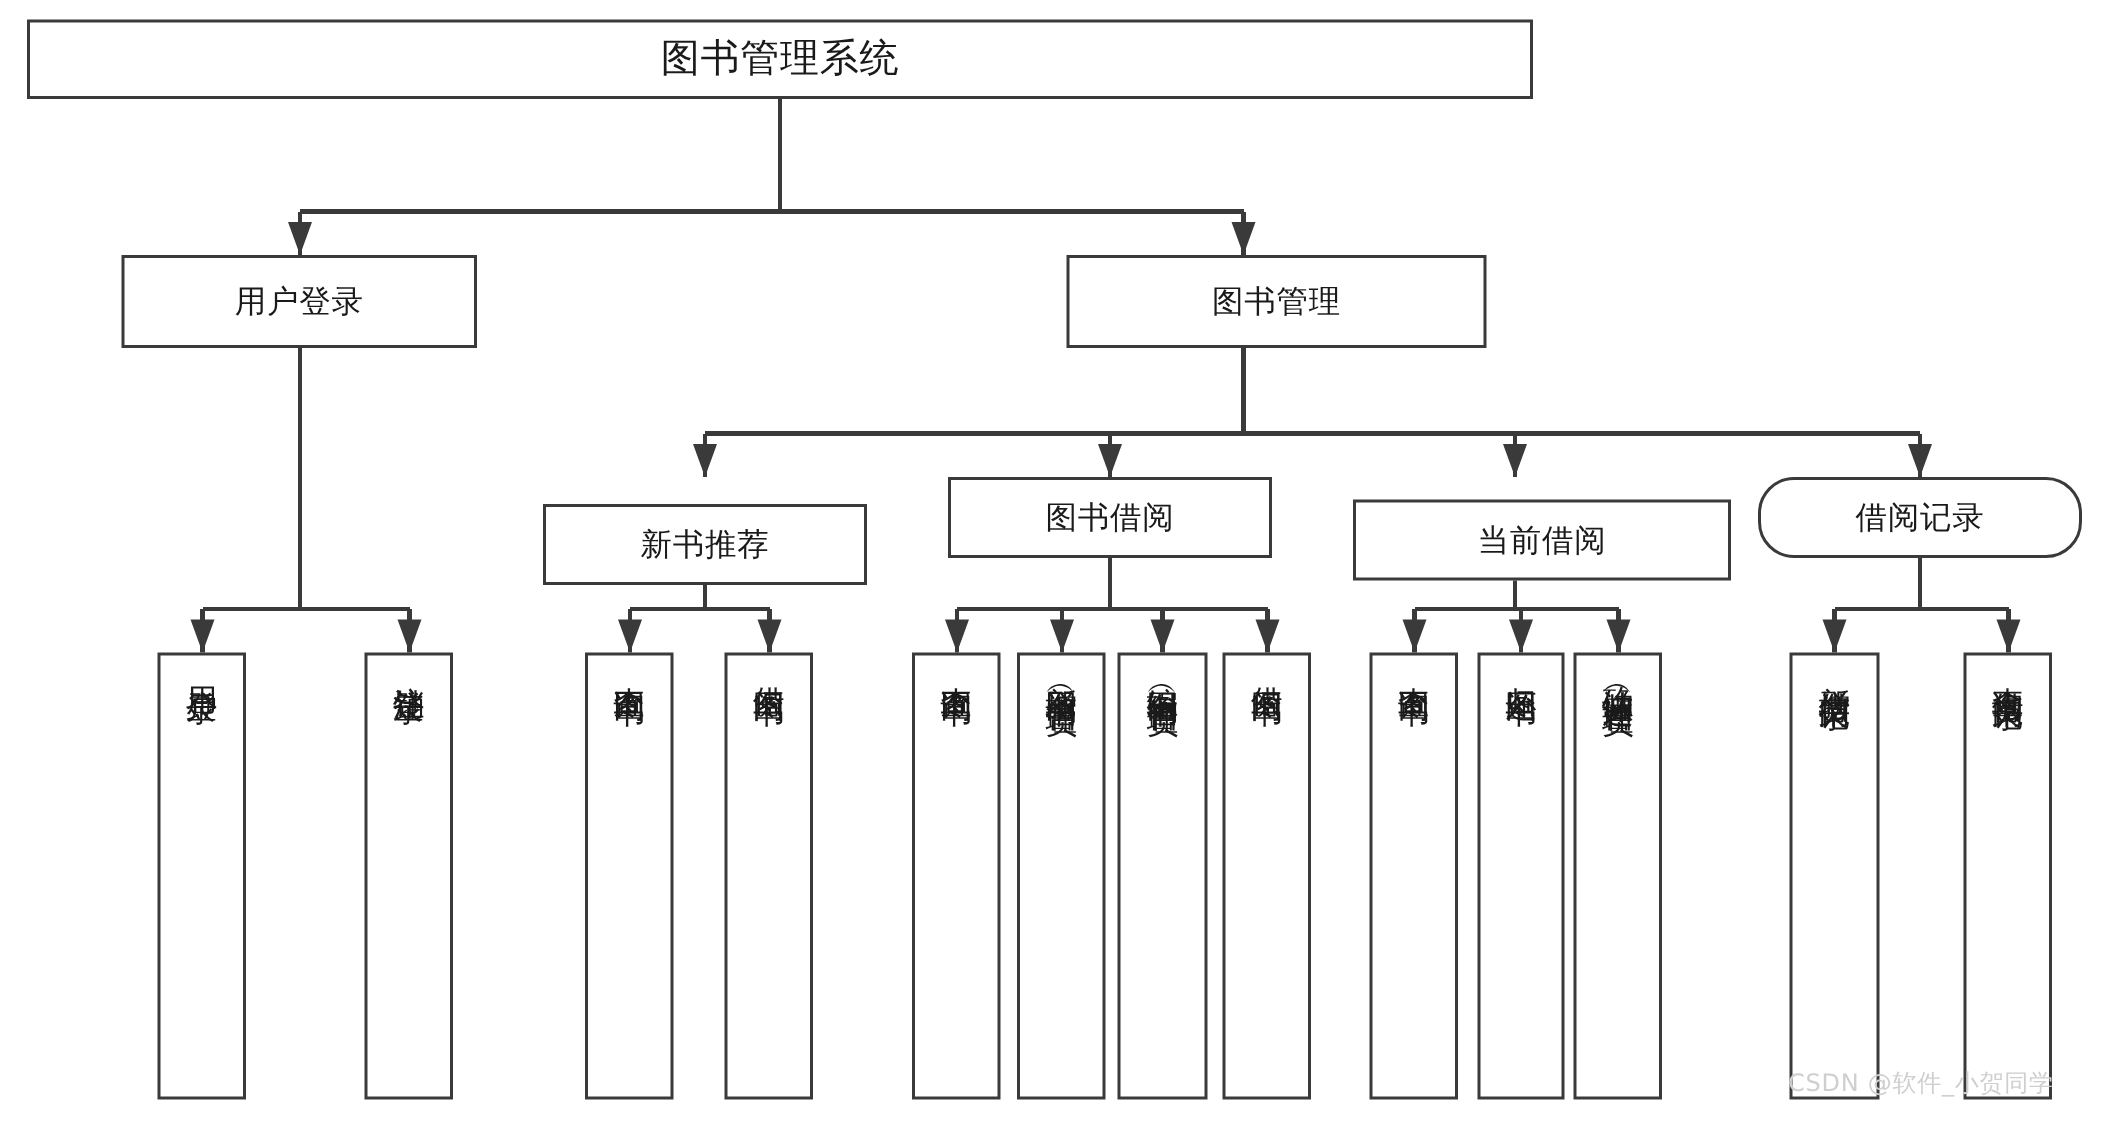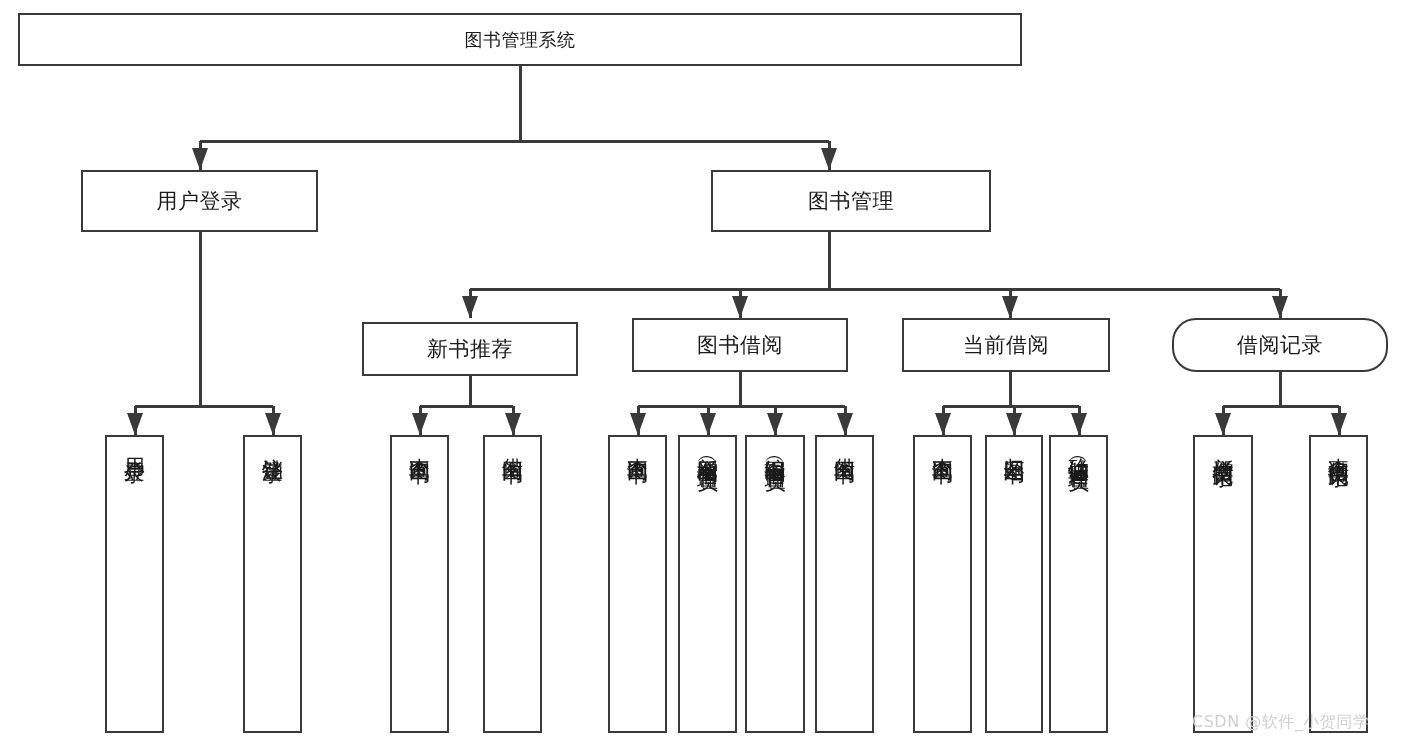--- a/index.html
+++ b/index.html
@@ -43,21 +43,21 @@
     line-height: 1.28;
     color: #1a1a1a;
   }
   
   .node.horiz .node-label {
     font-size: 21px;
     letter-spacing: 0.5px;
     white-space: nowrap;
   }
   .node.root .node-label {
-    font-size: 18px;
+    font-size: 26px;
   }
   
   .node.vert {
     align-items: flex-start;
     justify-content: center;
     padding-top: 4px;
   }
   .node.vert .node-label {
     writing-mode: vertical-rl;
     text-orientation: upright;
@@ -138,27 +138,27 @@
   <div id="nodes-layer">
       <div class="node horiz root" style="left: 18px; top: 13px; width: 1004px; height: 53px;">
         <span class="node-label">图书管理系统</span>
       </div>
       <div class="node horiz" style="left: 81px; top: 170px; width: 237px; height: 62px;">
         <span class="node-label">用户登录</span>
       </div>
       <div class="node horiz" style="left: 711px; top: 170px; width: 280px; height: 62px;">
         <span class="node-label">图书管理</span>
       </div>
-      <div class="node horiz" style="left: 362px; top: 322px; width: 216px; height: 54px;">
+      <div class="node horiz" style="left: 362px; top: 336px; width: 216px; height: 54px;">
         <span class="node-label">新书推荐</span>
       </div>
       <div class="node horiz" style="left: 632px; top: 318px; width: 216px; height: 54px;">
         <span class="node-label">图书借阅</span>
       </div>
-      <div class="node horiz" style="left: 902px; top: 318px; width: 208px; height: 54px;">
+      <div class="node horiz" style="left: 902px; top: 333px; width: 252px; height: 54px;">
         <span class="node-label">当前借阅</span>
       </div>
       <div class="node horiz" style="left: 1172px; top: 318px; width: 216px; height: 54px; border-radius: 24px;">
         <span class="node-label">借阅记录</span>
       </div>
       <div class="node vert" style="left: 105px; top: 435px; width: 59px; height: 298px;">
         <span class="node-label">用户登录</span>
       </div>
       <div class="node vert" style="left: 243px; top: 435px; width: 59px; height: 298px;">
         <span class="node-label">注销登录</span>

